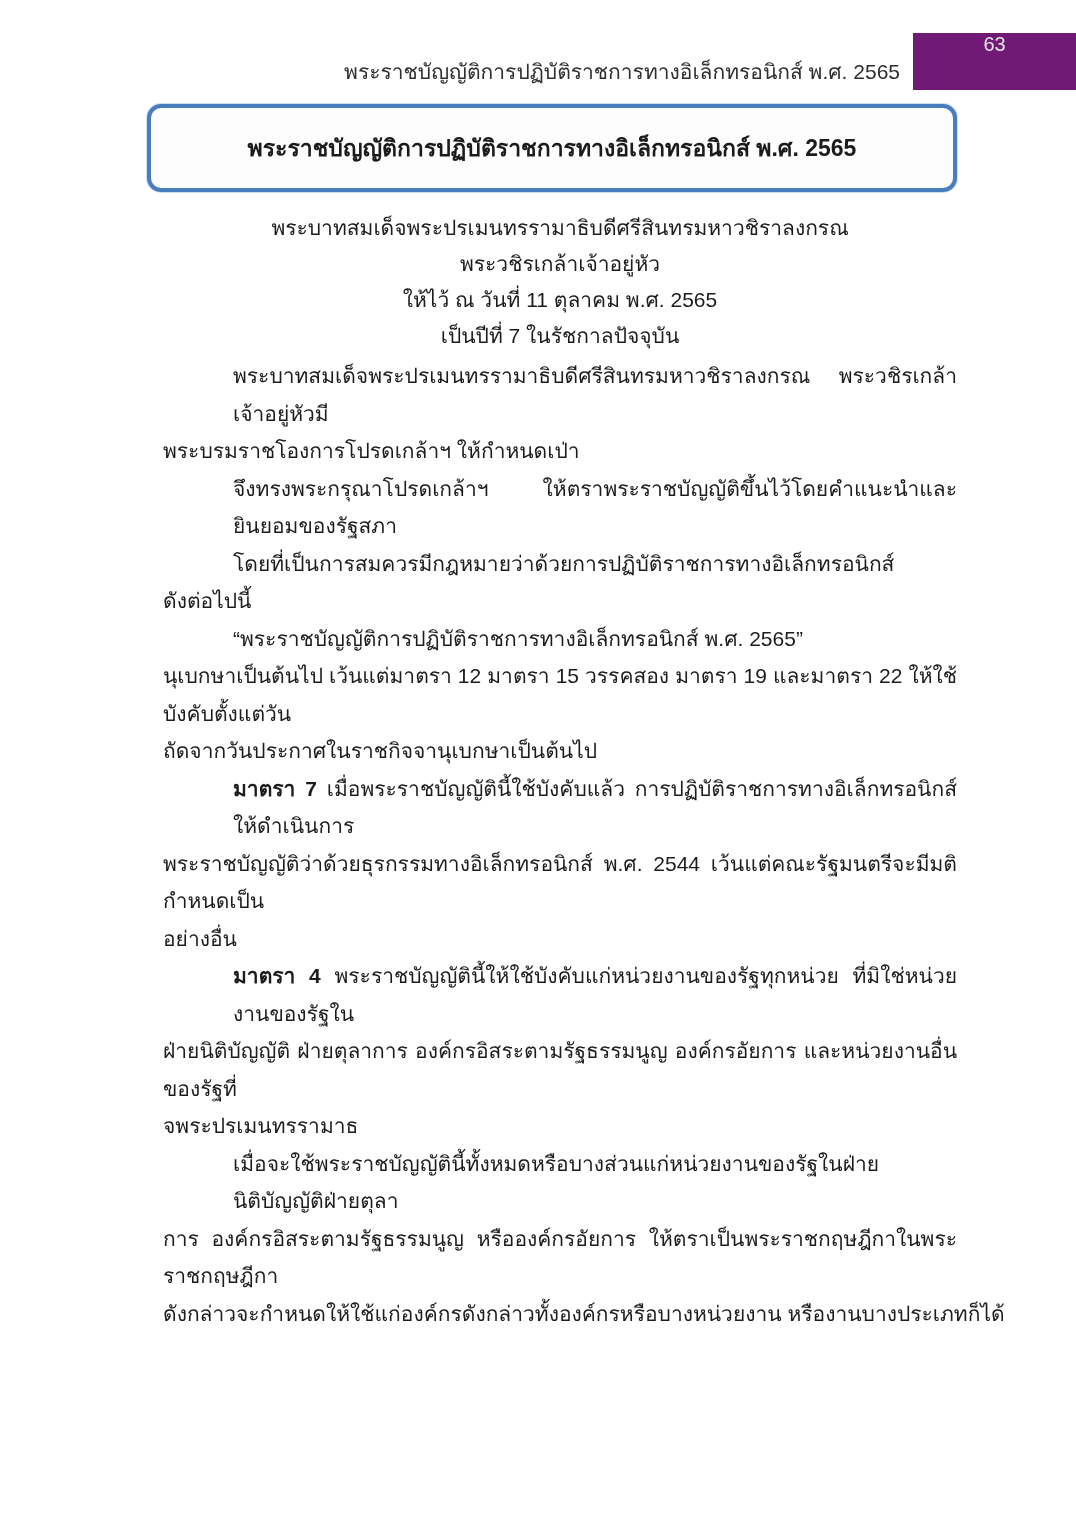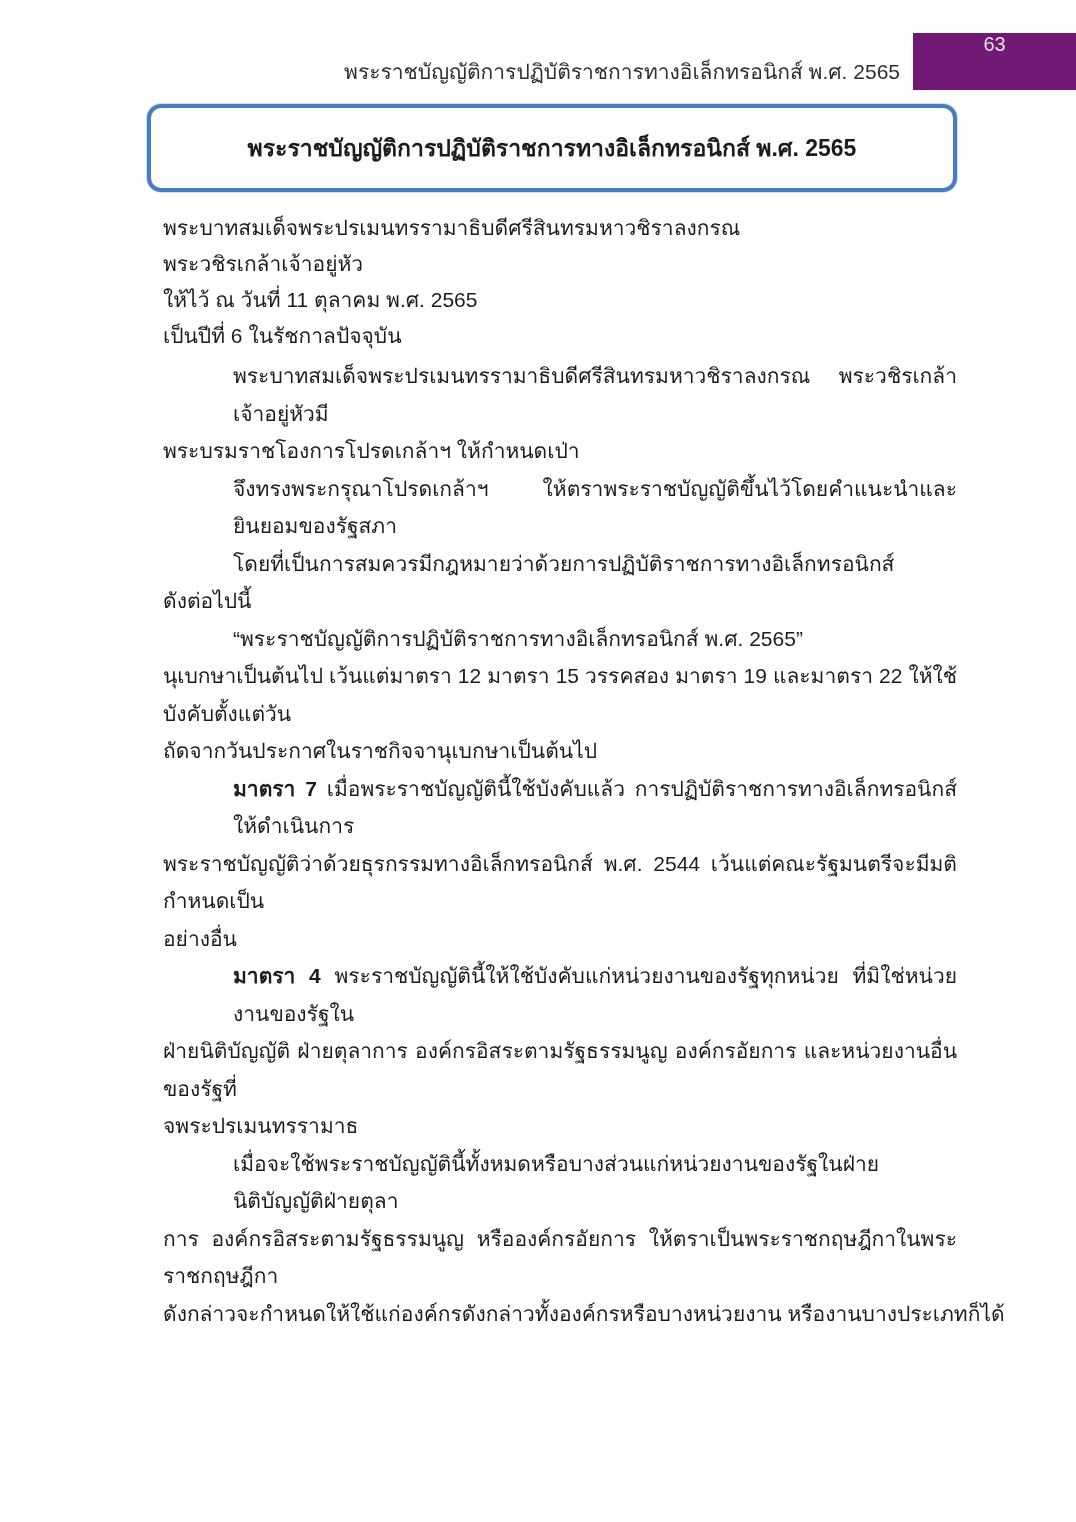--- a/index.html
+++ b/index.html
@@ -31,20 +31,21 @@
     border:4px solid #4a7dbe;
     border-radius:14px;
     background:#fdfdfe;
     box-shadow:0 0 0 1px rgba(74,125,190,0.25);
     display:flex;align-items:center;justify-content:center;
     font-size:23px;font-weight:bold;color:#1b1b1b;
   }
   
   .preamble{
     position:absolute;top:210px;left:163px;right:119px;
+    text-align:center;
     font-size:21px;line-height:36px;color:#1c1c1c;
   }
   
   .doc-body{
     position:absolute;top:357px;left:163px;right:119px;
     font-size:21px;line-height:37.5px;color:#1c1c1c;
   }
   .ln{white-space:nowrap;}
   .ln.ind{padding-left:70px;}
   .ln.fill{white-space:normal;text-align:justify;text-align-last:justify;}
@@ -81,21 +82,21 @@
   </div>
 
   <div class="title-box">
     <span>พระราชบัญญัติการปฏิบัติราชการทางอิเล็กทรอนิกส์ พ.ศ. 2565</span>
   </div>
 
   <div class="preamble">
     <div>พระบาทสมเด็จพระปรเมนทรรามาธิบดีศรีสินทรมหาวชิราลงกรณ</div>
     <div>พระวชิรเกล้าเจ้าอยู่หัว</div>
     <div>ให้ไว้ ณ วันที่ 11 ตุลาคม พ.ศ. 2565</div>
-    <div>เป็นปีที่ 6 ในรัชกาลปัจจุบัน</div>
+    <div>เป็นปีที่ 7 ในรัชกาลปัจจุบัน</div>
   </div>
 
   <div class="doc-body">
     <div class="ln ind fill"><span>พระบาทสมเด็จพระปรเมนทรรามาธิบดีศรีสินทรมหาวชิราลงกรณ พระวชิรเกล้าเจ้าอยู่หัวมี</span></div>
     <div class="ln"><span>พระบรมราชโองการโปรดเกล้าฯ ให้กำหนดเป่า</span></div>
     <div class="ln ind fill"><span>จึงทรงพระกรุณาโปรดเกล้าฯ ให้ตราพระราชบัญญัติขึ้นไว้โดยคำแนะนำและยินยอมของรัฐสภา</span></div>
     <div class="ln ind"><span>โดยที่เป็นการสมควรมีกฎหมายว่าด้วยการปฏิบัติราชการทางอิเล็กทรอนิกส์</span></div>
     <div class="ln"><span>ดังต่อไปนี้</span></div>
     <div class="ln ind"><span>“พระราชบัญญัติการปฏิบัติราชการทางอิเล็กทรอนิกส์ พ.ศ. 2565”</span></div>
     <div class="ln fill"><span>นุเบกษาเป็นต้นไป เว้นแต่มาตรา 12 มาตรา 15 วรรคสอง มาตรา 19 และมาตรา 22 ให้ใช้บังคับตั้งแต่วัน</span></div>

